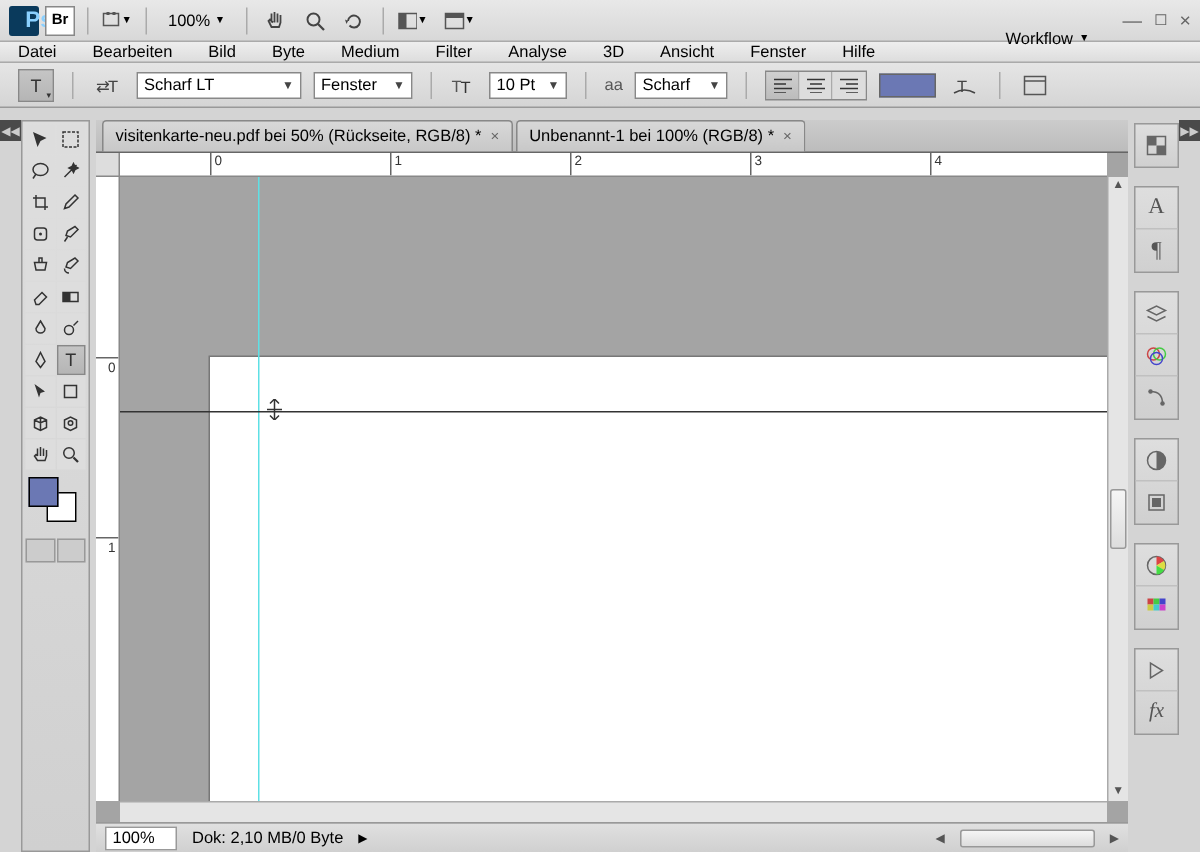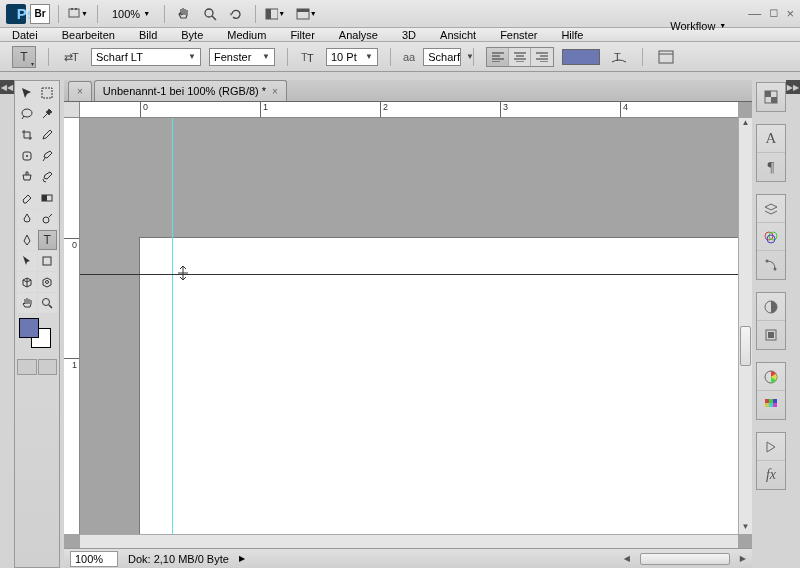--- a/index.html
+++ b/index.html
@@ -162,21 +162,21 @@
         <text x="0" y="11" font-size="8" fill="#555">T</text>
         <text x="6" y="12" font-size="12" fill="#333">T</text>
       </svg>
   </div>
   <div class="opt-dd" style="width:52px">
     <span>10 Pt</span>
       <span class="arr" style="margin-left:auto">▼</span>
   </div>
   <div class="sep"></div>
   <span style="color:#555">aa</span>
-  <div class="opt-dd" style="width:38px">
+  <div class="opt-dd" style="width:62px">
     <span>Scharf</span>
       <span class="arr" style="margin-left:auto">▼</span>
   </div>
   <div class="sep"></div>
   <div class="seg">
     <div class="act">
         <svg width="12" height="10">
           <line x1="0" y1="1" x2="12" y2="1" stroke="#333"></line>
           <line x1="0" y1="4" x2="8" y2="4" stroke="#333"></line>
           <line x1="0" y1="7" x2="12" y2="7" stroke="#333"></line>
@@ -364,20 +364,21 @@
     </div>
     <div class="qm-row">
       <div class="qm"></div>
       <div class="qm"></div>
     </div>
   </div>
 
   <div class="docarea">
     <div class="tabs">
       <div class="tab">
+        <span>visitenkarte-neu.pdf bei 50% (Rückseite, RGB/8) *</span>
           <span class="x">×</span>
       </div>
       <div class="tab">
         <span>Unbenannt-1 bei 100% (RGB/8) *</span>
           <span class="x">×</span>
       </div>
     </div>
 
     <div class="canvas-wrap">
       <div class="corner"></div>

